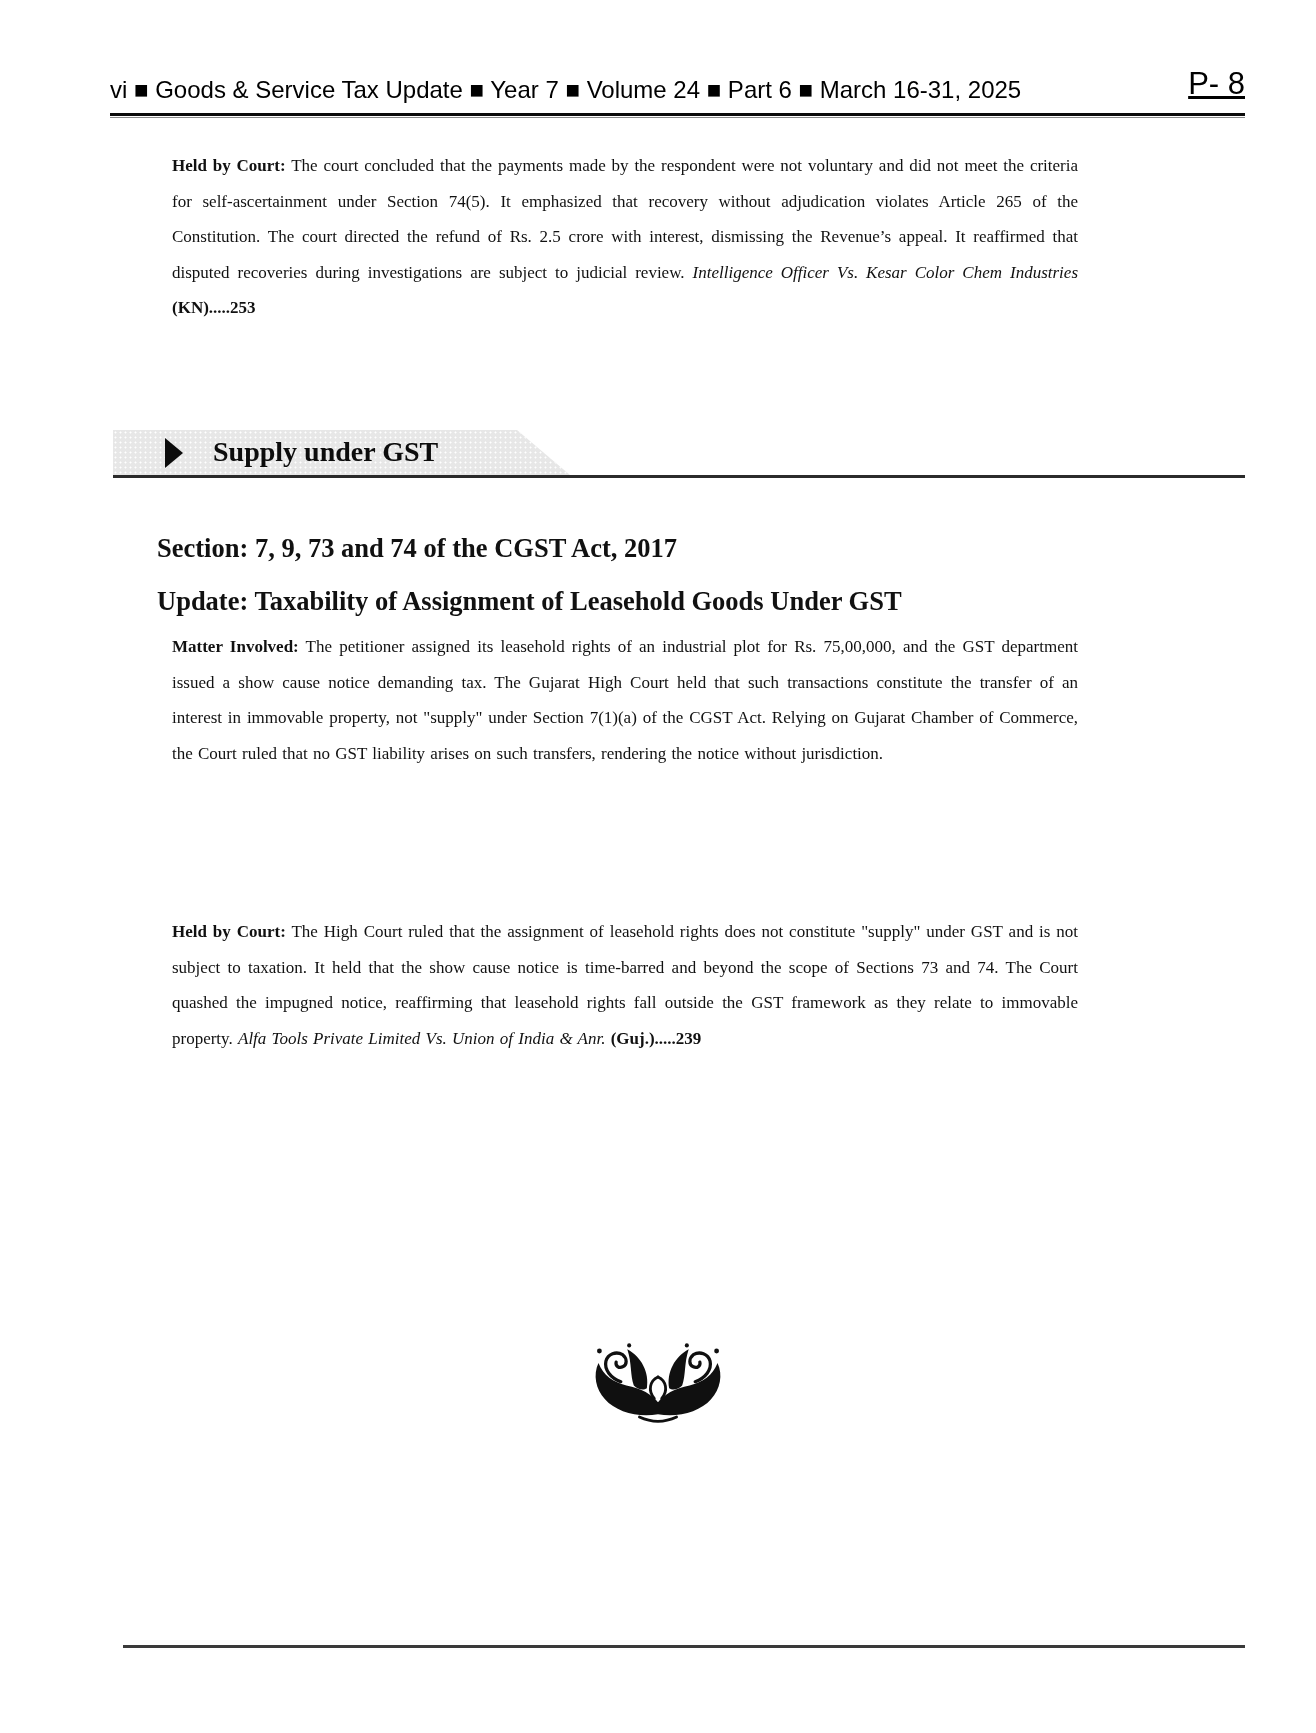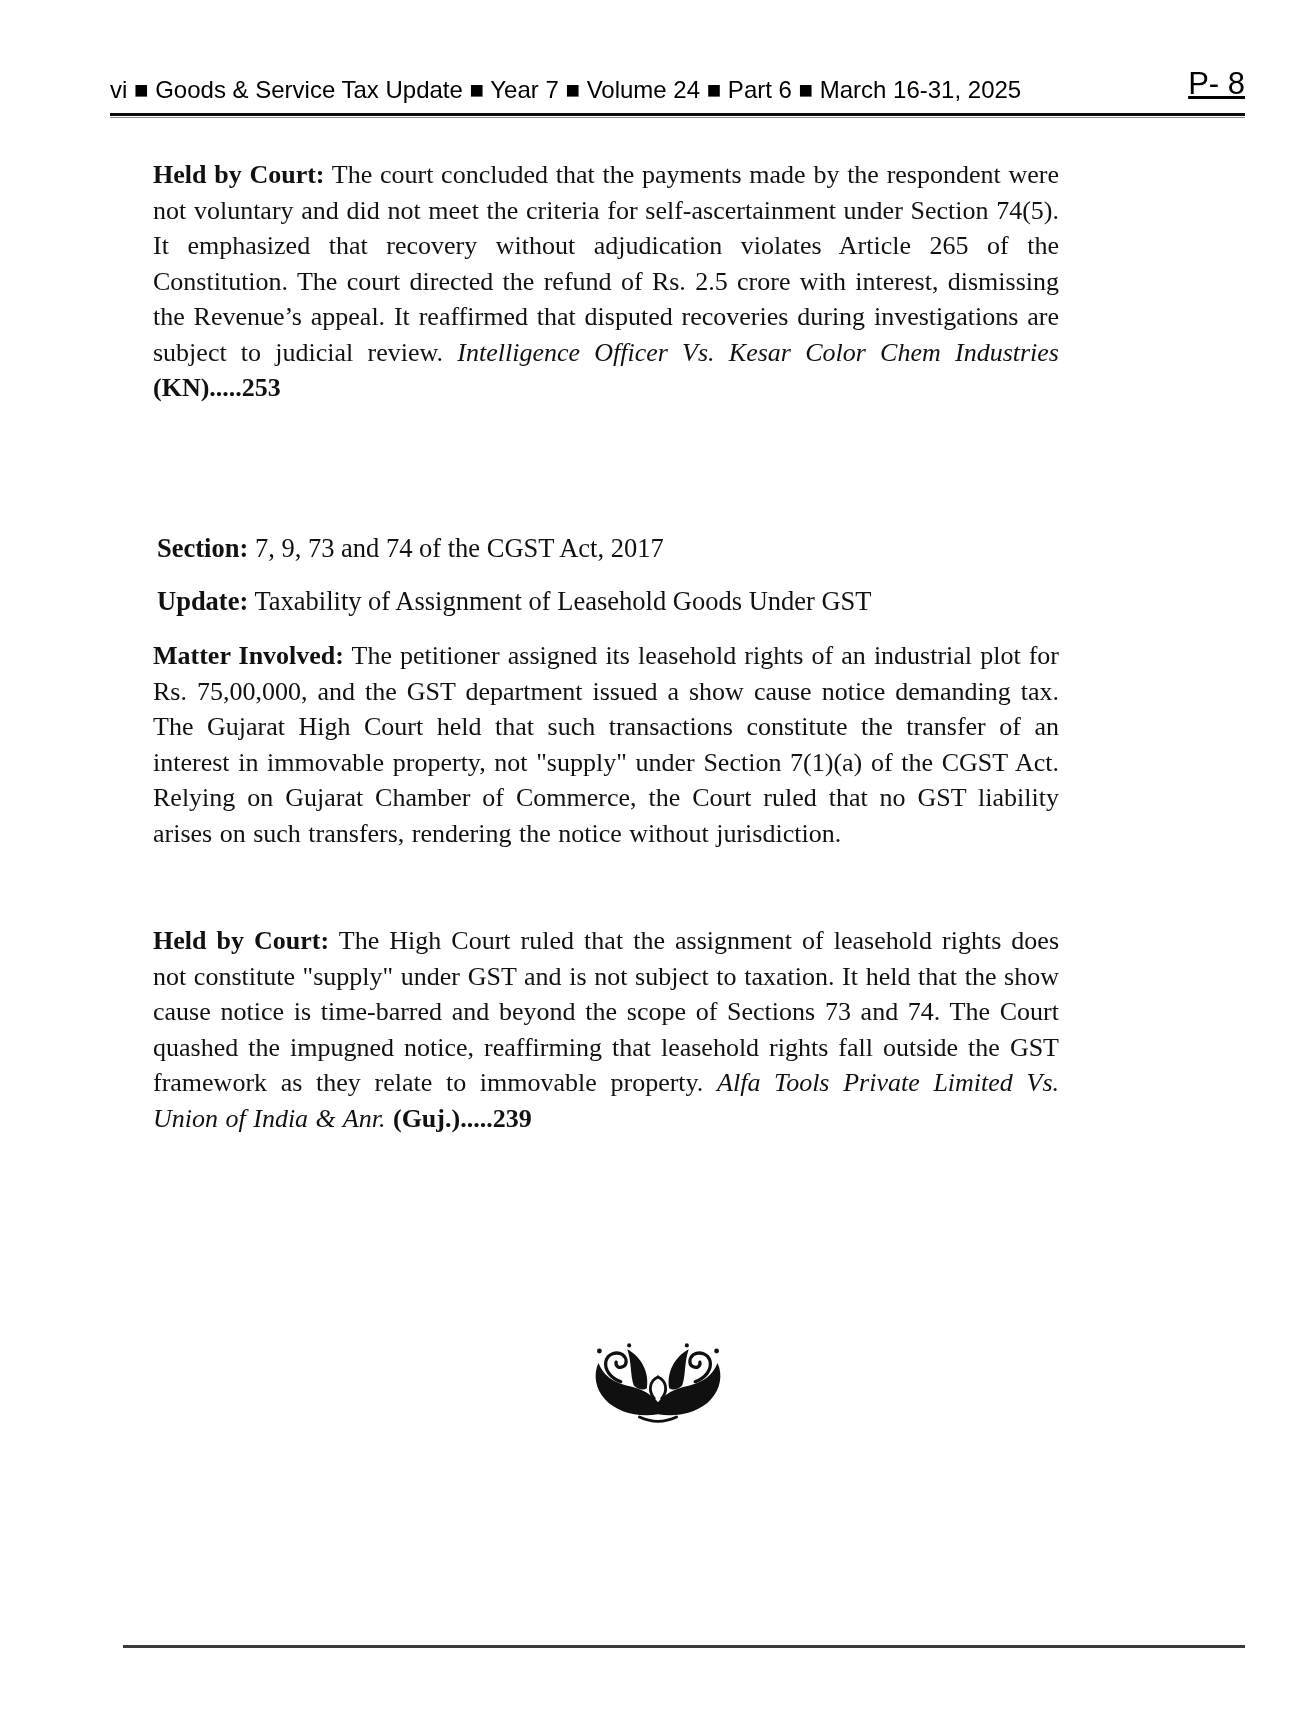--- a/index.html
+++ b/index.html
@@ -23,30 +23,30 @@
     font-family:"Liberation Sans", sans-serif;
     font-size:24px;line-height:28px;color:#000;gap:48px;
   }
   .running-head .pageref{font-size:31px;transform:translateY(-6px);text-decoration:underline;}
   .head-rule{
     position:absolute;left:110px;top:113px;width:1135px;height:5px;
     background:linear-gradient(to bottom,#0b0b0b 0 64%,#ffffff 64% 78%,#8a8a8a 78% 100%);
   }
   
   .para{
-    position:absolute;left:153px;width:906px;
-    font-size:26px;line-height:35.5px;
+    position:absolute;left:172px;width:906px;
+    font-size:17px;line-height:35.5px;
     text-align:justify;color:var(--text);
     word-spacing:1px;
   }
   .para b{font-weight:bold;}
   .para i{font-style:italic;}
   .line{
     position:absolute;left:157px;width:906px;
-    font-size:26.5px;line-height:34px;color:var(--text);
+    font-size:26.5px;line-height:34px;color:var(--text);font-weight:bold;
   }
   
   .section-banner{position:absolute;left:113px;top:430px;width:1132px;height:48px;}
   .banner-bg{
     position:absolute;left:0;top:0;width:457px;height:45px;
     background-color:var(--band-bg);
     background-image:radial-gradient(circle,#ffffff 0.9px,transparent 1.1px);
     background-size:5px 5px;
     clip-path:polygon(0 0,404px 0,457px 100%,0 100%);
     display:flex;align-items:center;gap:30px;padding-left:52px;box-sizing:border-box;
@@ -80,20 +80,27 @@
 <div class="page">
 
   <div class="running-head">
     <span>vi ■ Goods &amp; Service Tax Update ■ Year 7 ■ Volume 24 ■ Part 6 ■ March 16-31, 2025</span>
     <span class="pageref">P- 8</span>
   </div>
   <div class="head-rule"></div>
 
   <p class="para" style="top:131px;"><b>Held by Court:</b><span> The court concluded that the payments made by the respondent were not voluntary and did not meet the criteria for self-ascertainment under Section 74(5). It emphasized that recovery without adjudication violates Article 265 of the Constitution. The court directed the refund of Rs. 2.5 crore with interest, dismissing the Revenue’s appeal. It reaffirmed that disputed recoveries during investigations are subject to judicial review. </span><i>Intelligence Officer Vs. Kesar Color Chem Industries</i><b> (KN).....253</b></p>
 
+  <div class="section-banner">
+    <div class="banner-bg">
+      <span class="banner-arrow"></span>
+      <span class="banner-title">Supply under GST</span>
+    </div>
+    <div class="banner-rule"></div>
+  </div>
 
   <p class="line" style="top:504px;"><b>Section:</b><span> 7, 9, 73 and 74 of the CGST Act, 2017</span></p>
 
   <p class="line" style="top:557px;"><b>Update:</b><span> Taxability of Assignment of Leasehold Goods Under GST</span></p>
 
   <p class="para" style="top:612px;"><b>Matter Involved:</b><span> The petitioner assigned its leasehold rights of an industrial plot for Rs. 75,00,000, and the GST department issued a show cause notice demanding tax. The Gujarat High Court held that such transactions constitute the transfer of an interest in immovable property, not "supply" under Section 7(1)(a) of the CGST Act. Relying on Gujarat Chamber of Commerce, the Court ruled that no GST liability arises on such transfers, rendering the notice without jurisdiction.</span></p>
 
   <p class="para" style="top:897px;"><b>Held by Court:</b><span> The High Court ruled that the assignment of leasehold rights does not constitute "supply" under GST and is not subject to taxation. It held that the show cause notice is time-barred and beyond the scope of Sections 73 and 74. The Court quashed the impugned notice, reaffirming that leasehold rights fall outside the GST framework as they relate to immovable property. </span><i>Alfa Tools Private Limited Vs. Union of India &amp; Anr.</i><b> (Guj.).....239</b></p>
 
   <svg class="ornament" width="186" height="92" viewBox="0 0 200 95" aria-hidden="true">

